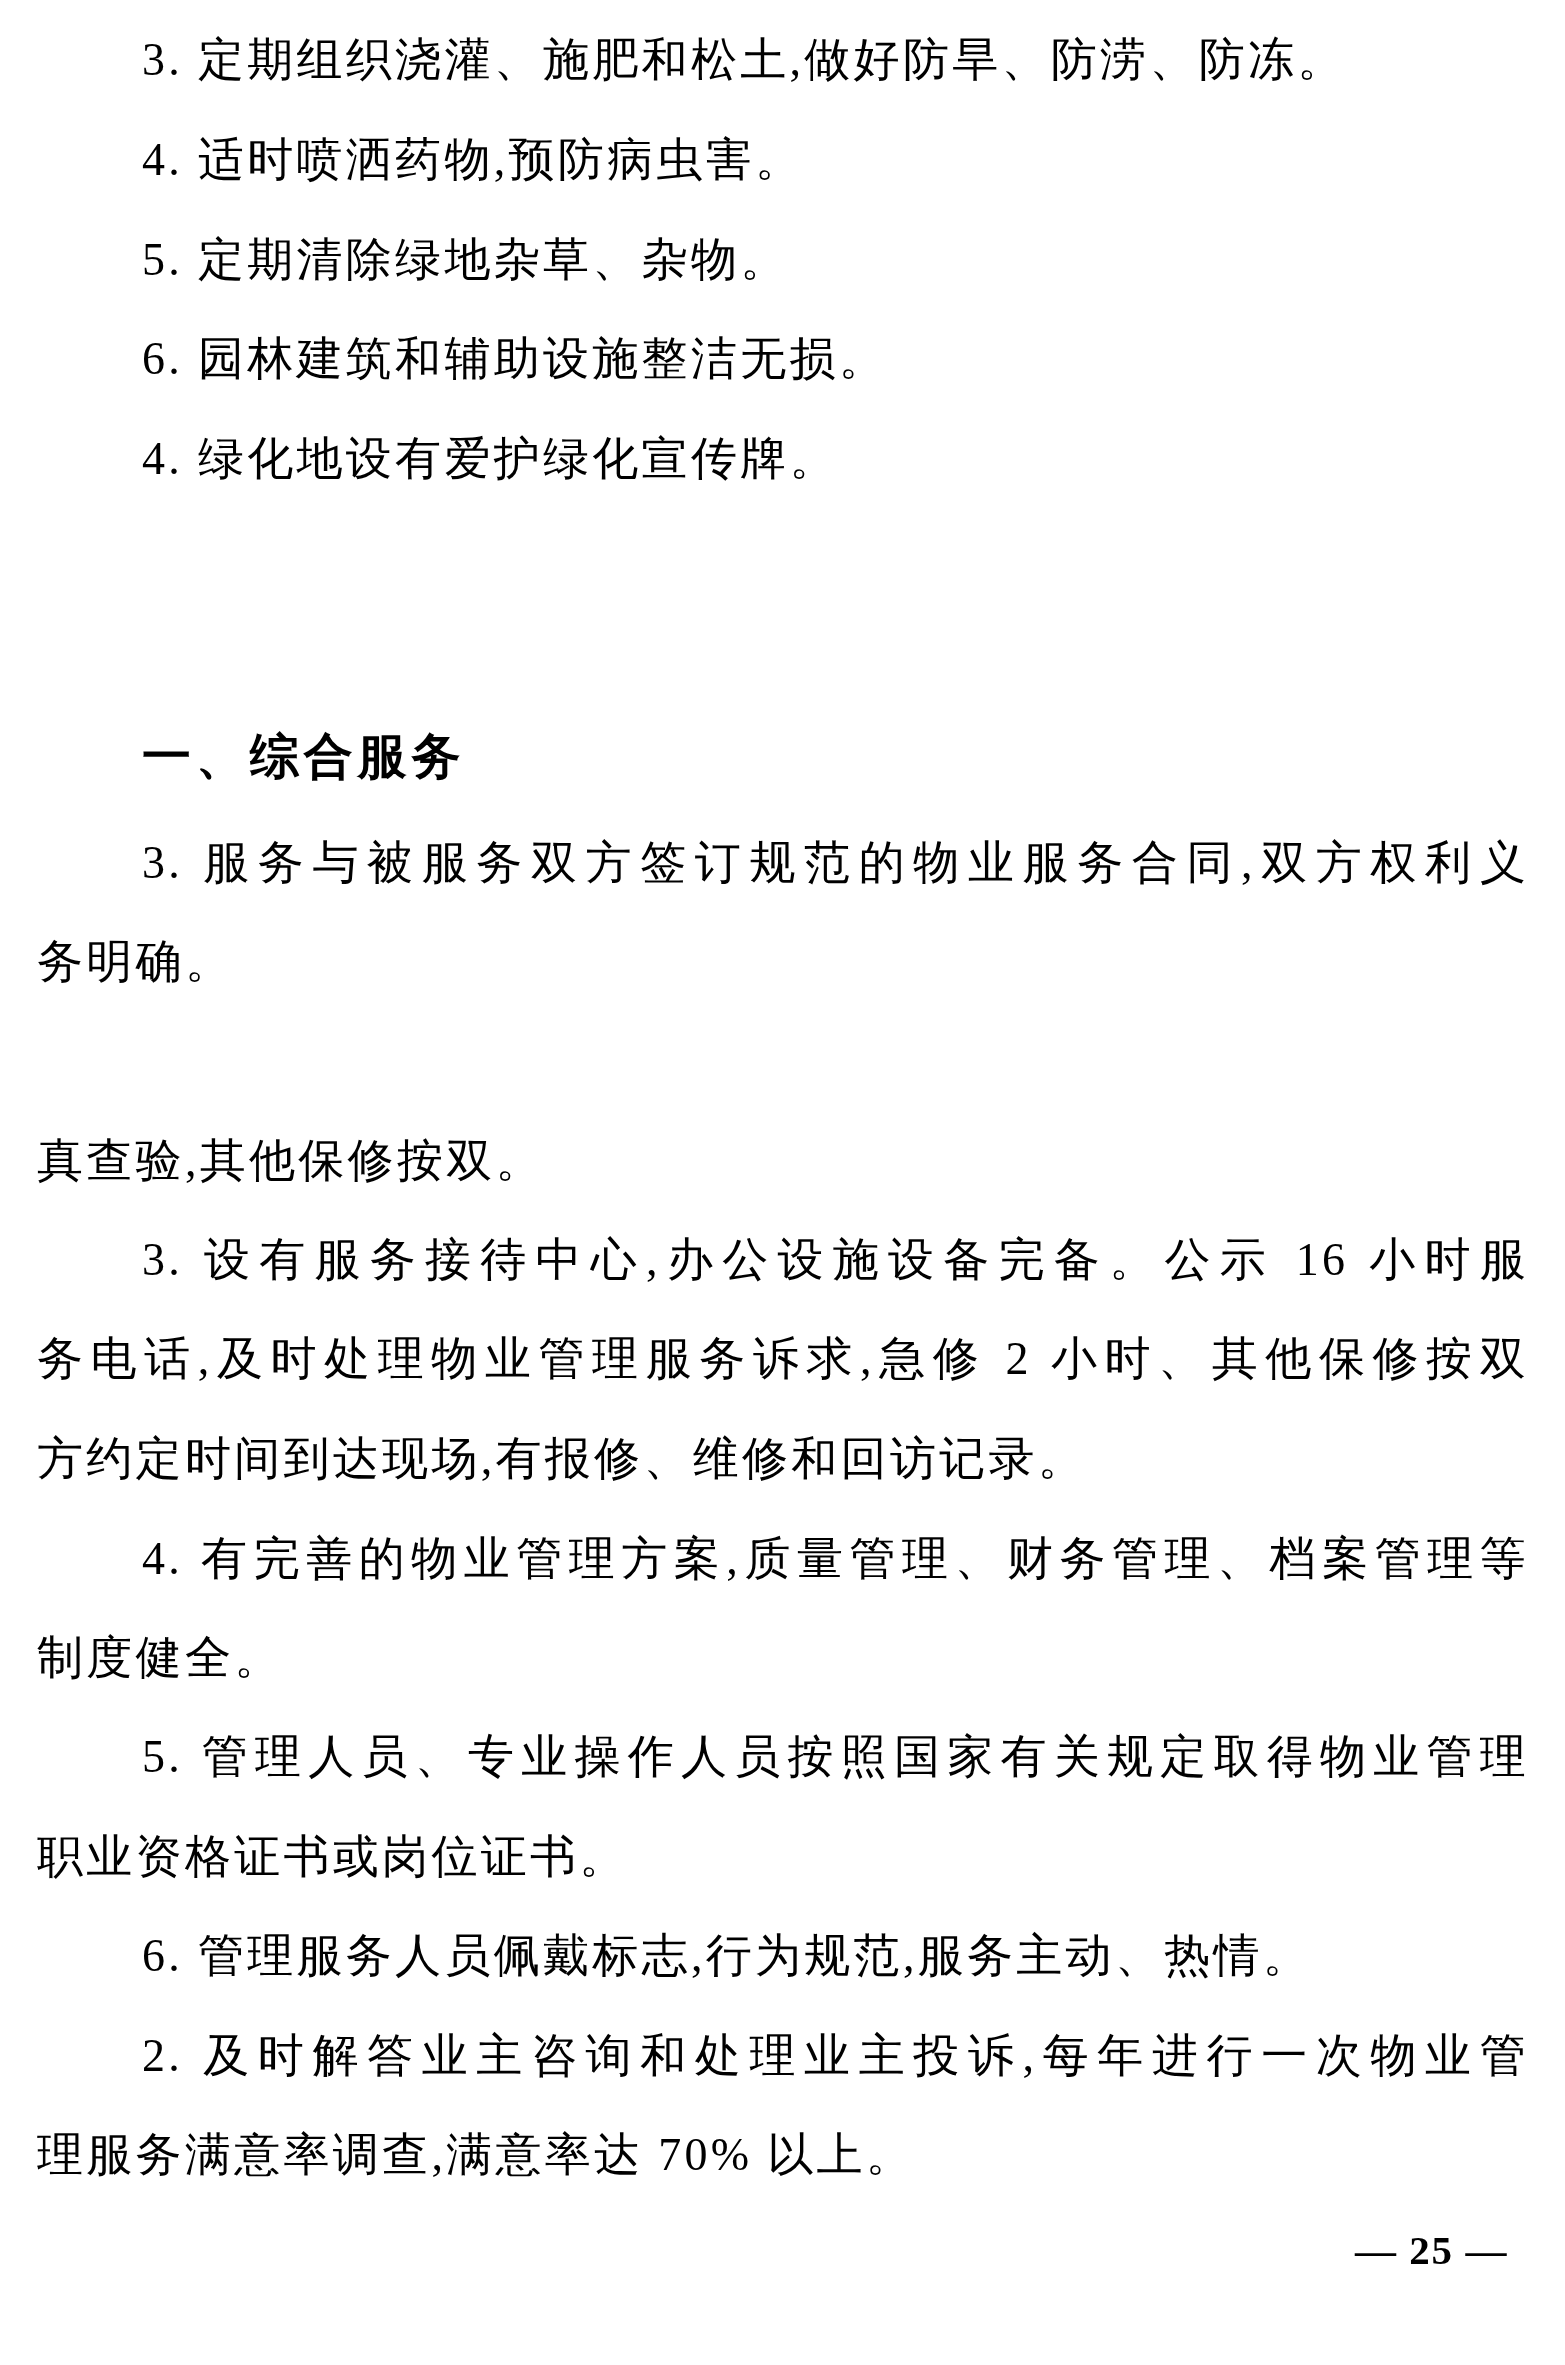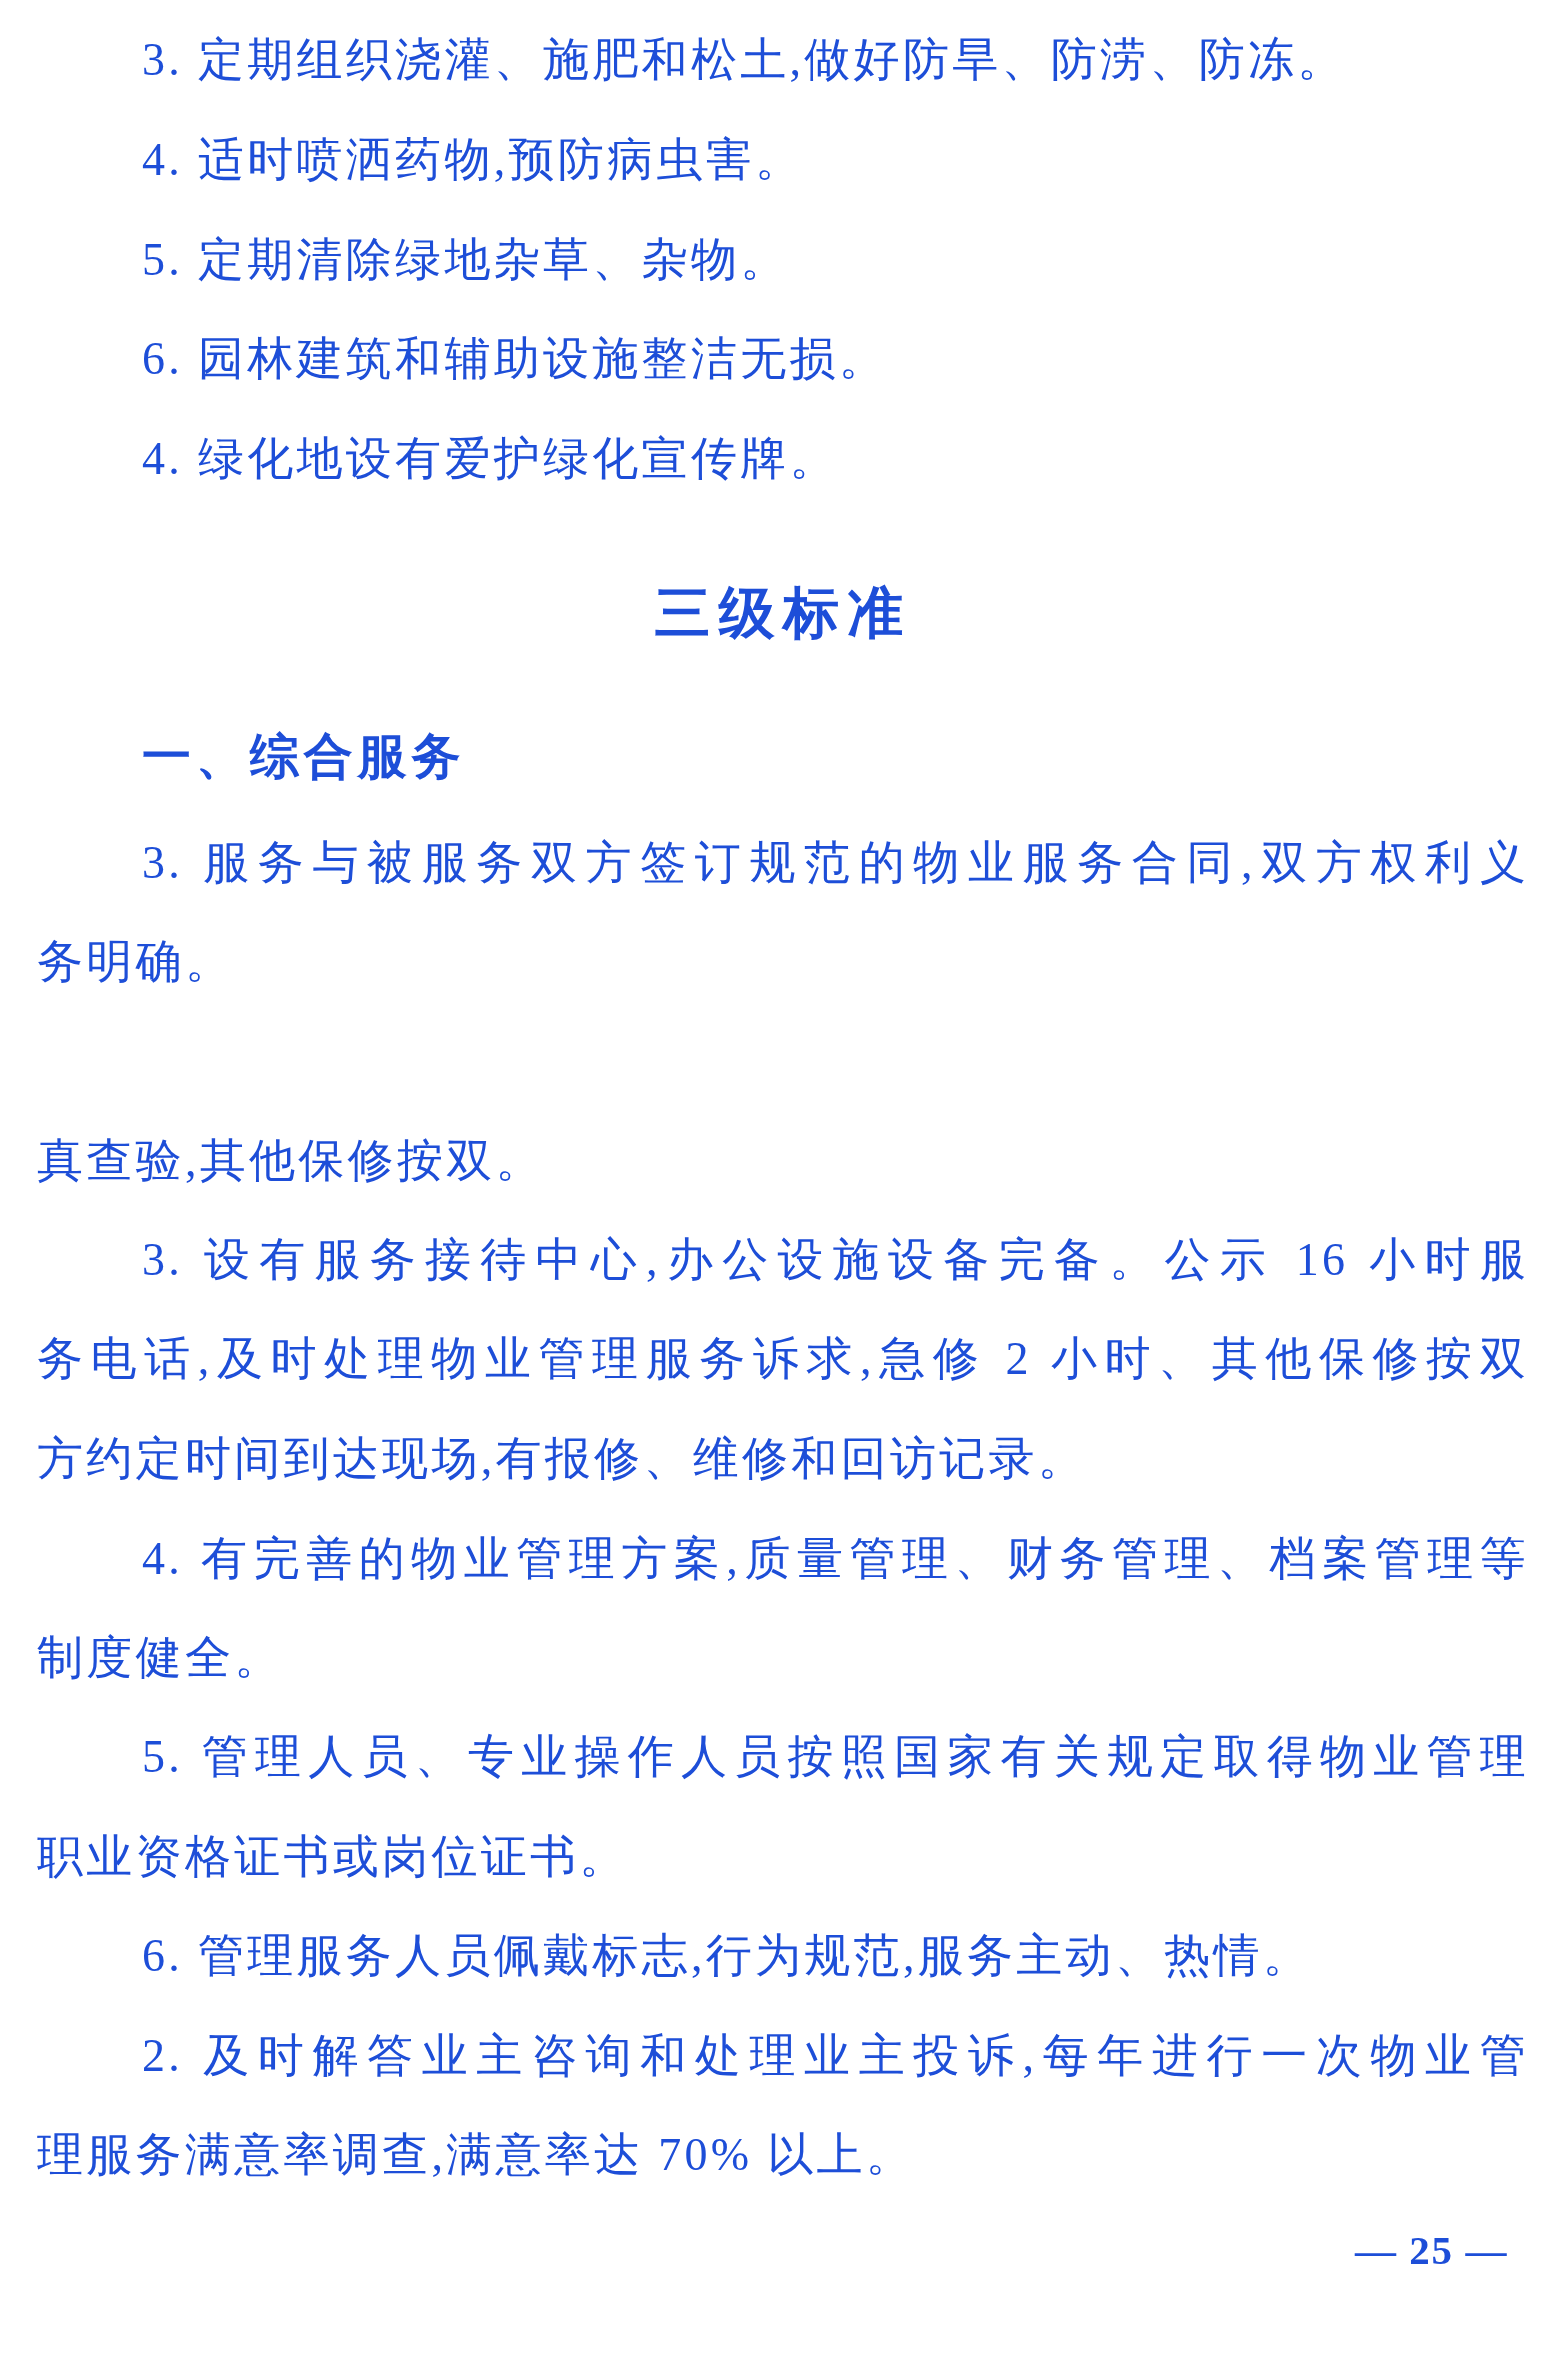--- a/index.html
+++ b/index.html
@@ -5,21 +5,21 @@
   html, body {
     margin: 0;
     padding: 0;
     background: #ffffff;
   }
   #page {
     position: relative;
     width: 1565px;
     height: 2366px;
     background: #ffffff;
-    color: #1d4ed8;
+    color: #000000;
     overflow: hidden;
     font-family: "Liberation Serif", "DejaVu Serif", serif;
   }
   .line {
     position: absolute;
     left: 37px;
     width: 1492px;
     height: 98px;
     line-height: 98px;
     font-size: 46px;
@@ -63,21 +63,20 @@
 <body>
 
 <div id="page">
 
   <div class="line indent" style="top:11.4px">3. 定期组织浇灌、施肥和松土,做好防旱、防涝、防冻。</div>
   <div class="line indent" style="top:111px">4. 适时喷洒药物,预防病虫害。</div>
   <div class="line indent" style="top:211px">5. 定期清除绿地杂草、杂物。</div>
   <div class="line indent" style="top:310px">6. 园林建筑和辅助设施整洁无损。</div>
   <div class="line indent" style="top:410px">4. 绿化地设有爱护绿化宣传牌。</div>
 
-  <div class="line heading-line" style="top:564px">三级标准</div>
 
   <div class="line section-line indent" style="top:711px">一、综合服务</div>
 
   <div class="line indent full" style="top:814px">3. 服务与被服务双方签订规范的物业服务合同,双方权利义</div>
   <div class="line" style="top:913px">务明确。</div>
 
   <div class="line" style="top:1112px">真查验,其他保修按双。</div>
 
   <div class="line indent full" style="top:1211px">3. 设有服务接待中心,办公设施设备完备。公示 16 小时服</div>
   <div class="line full" style="top:1310px">务电话,及时处理物业管理服务诉求,急修 2 小时、其他保修按双</div>

